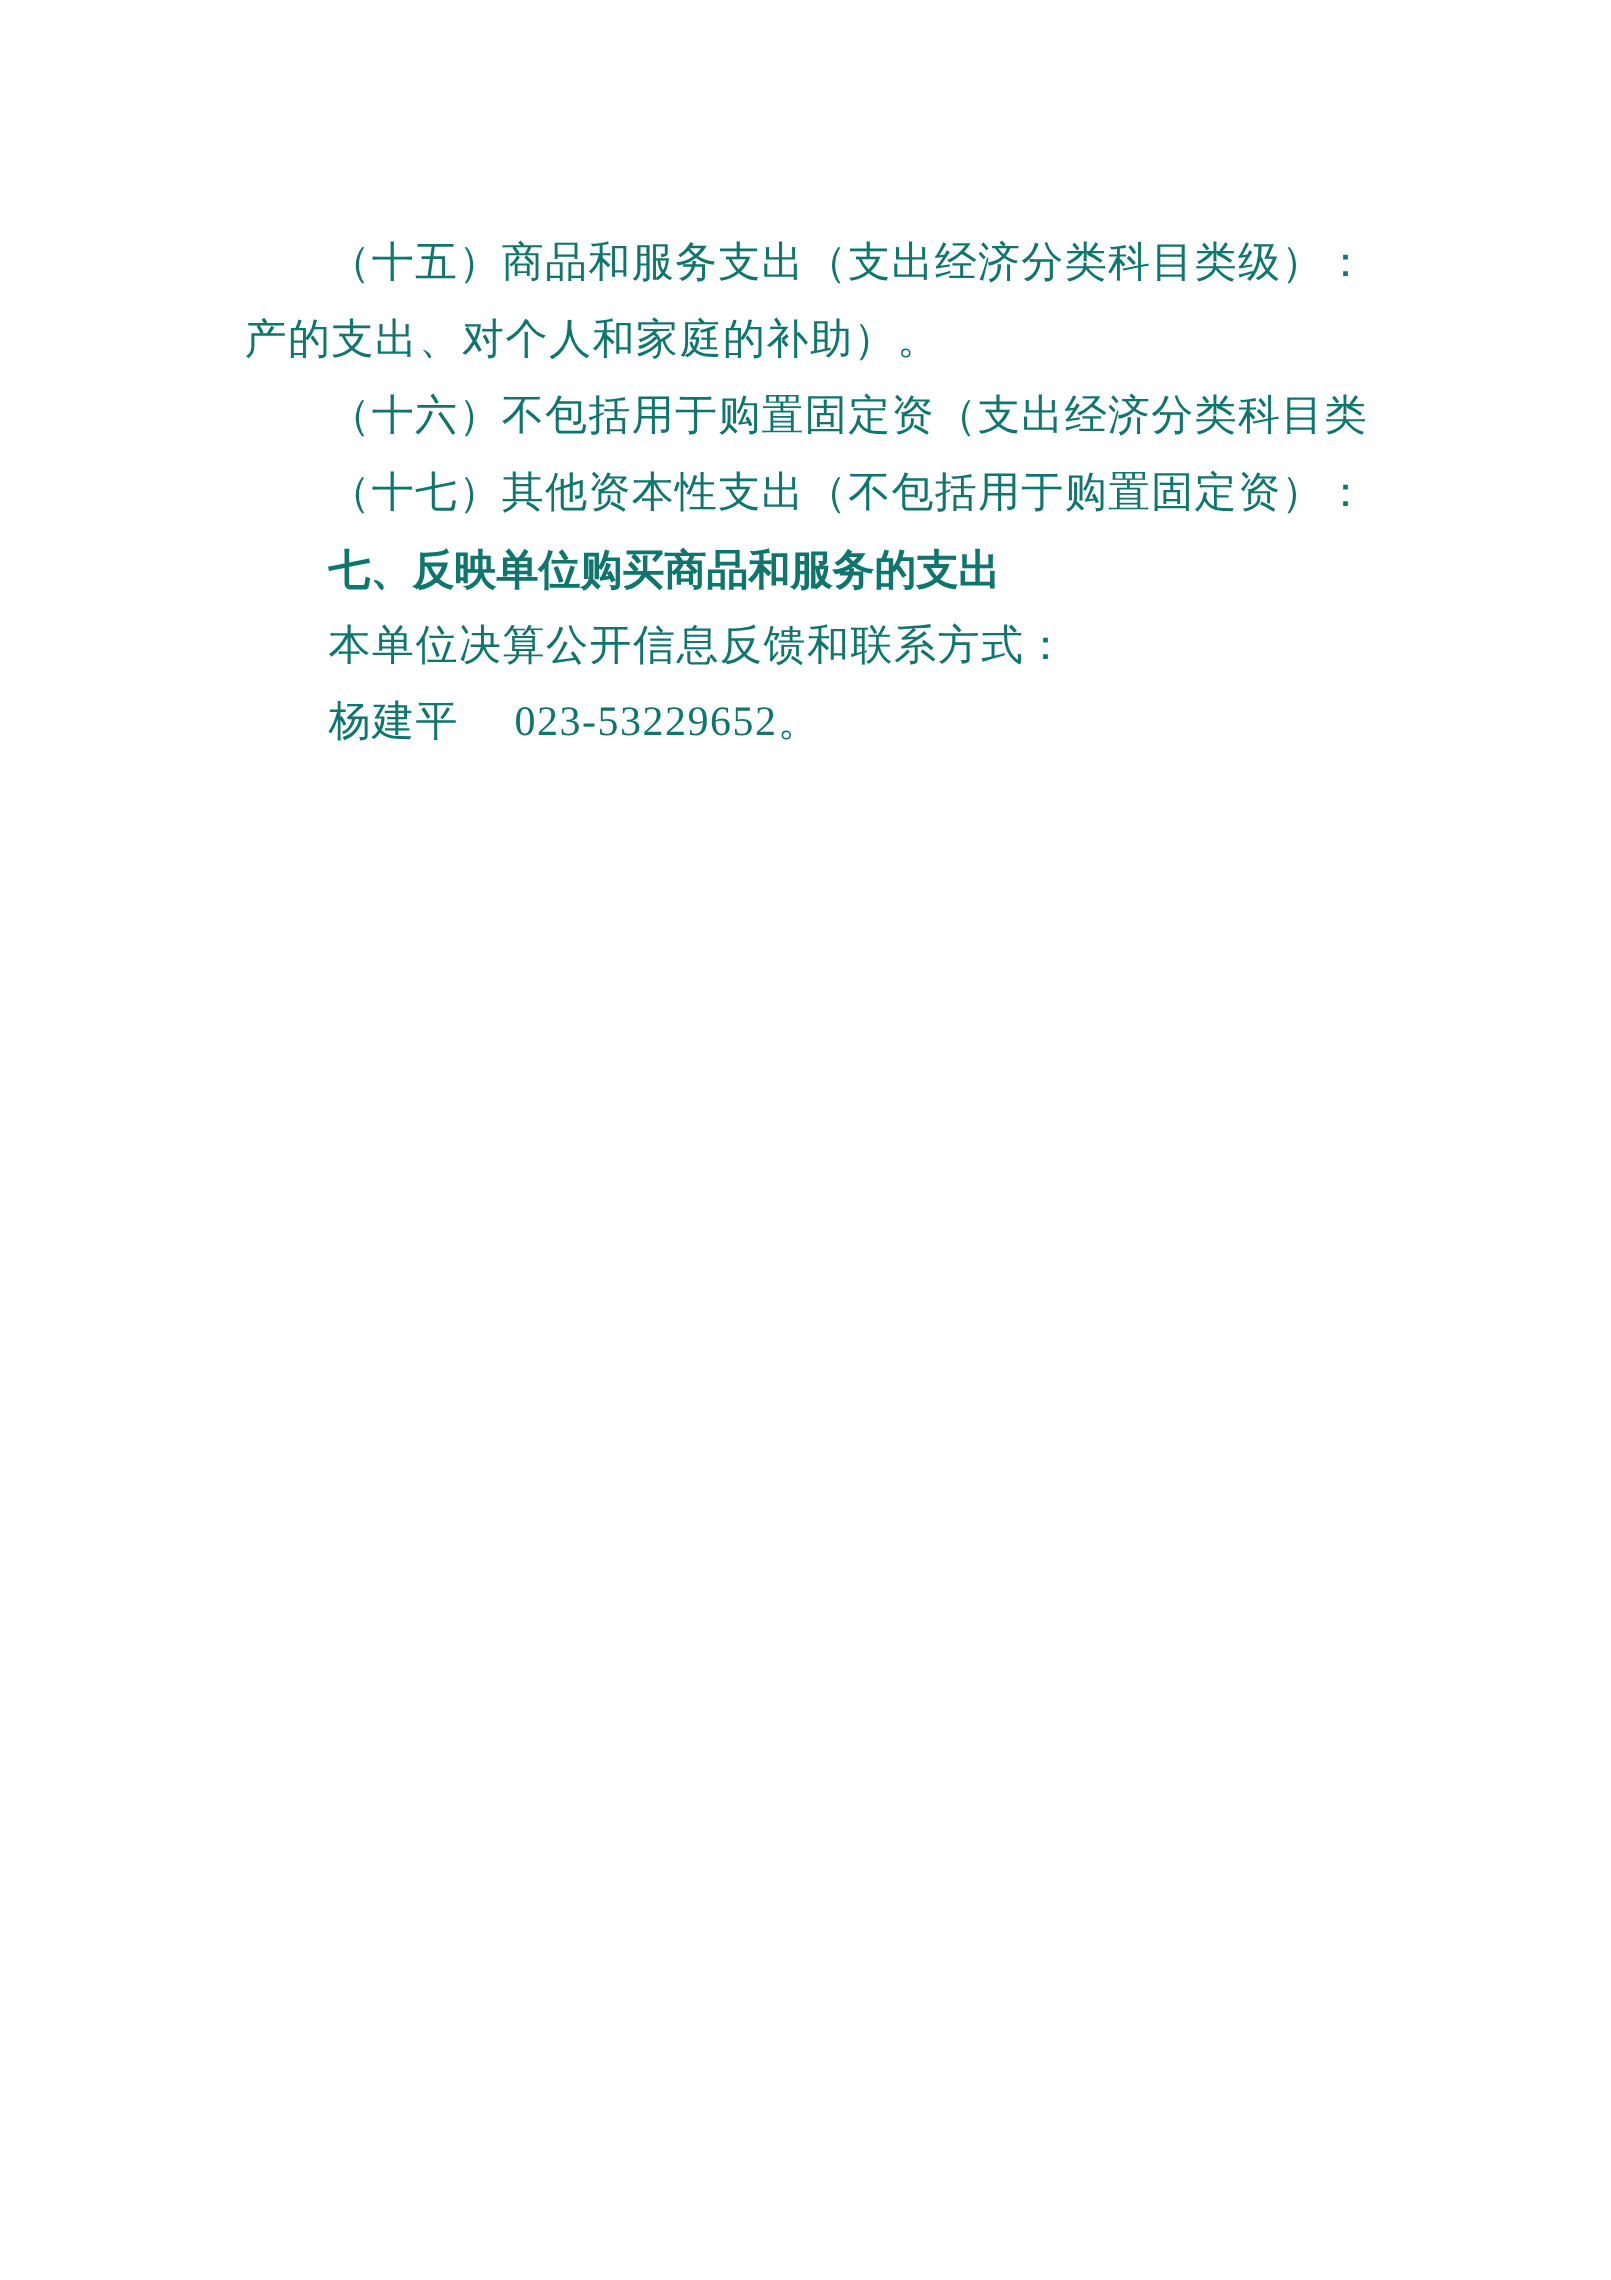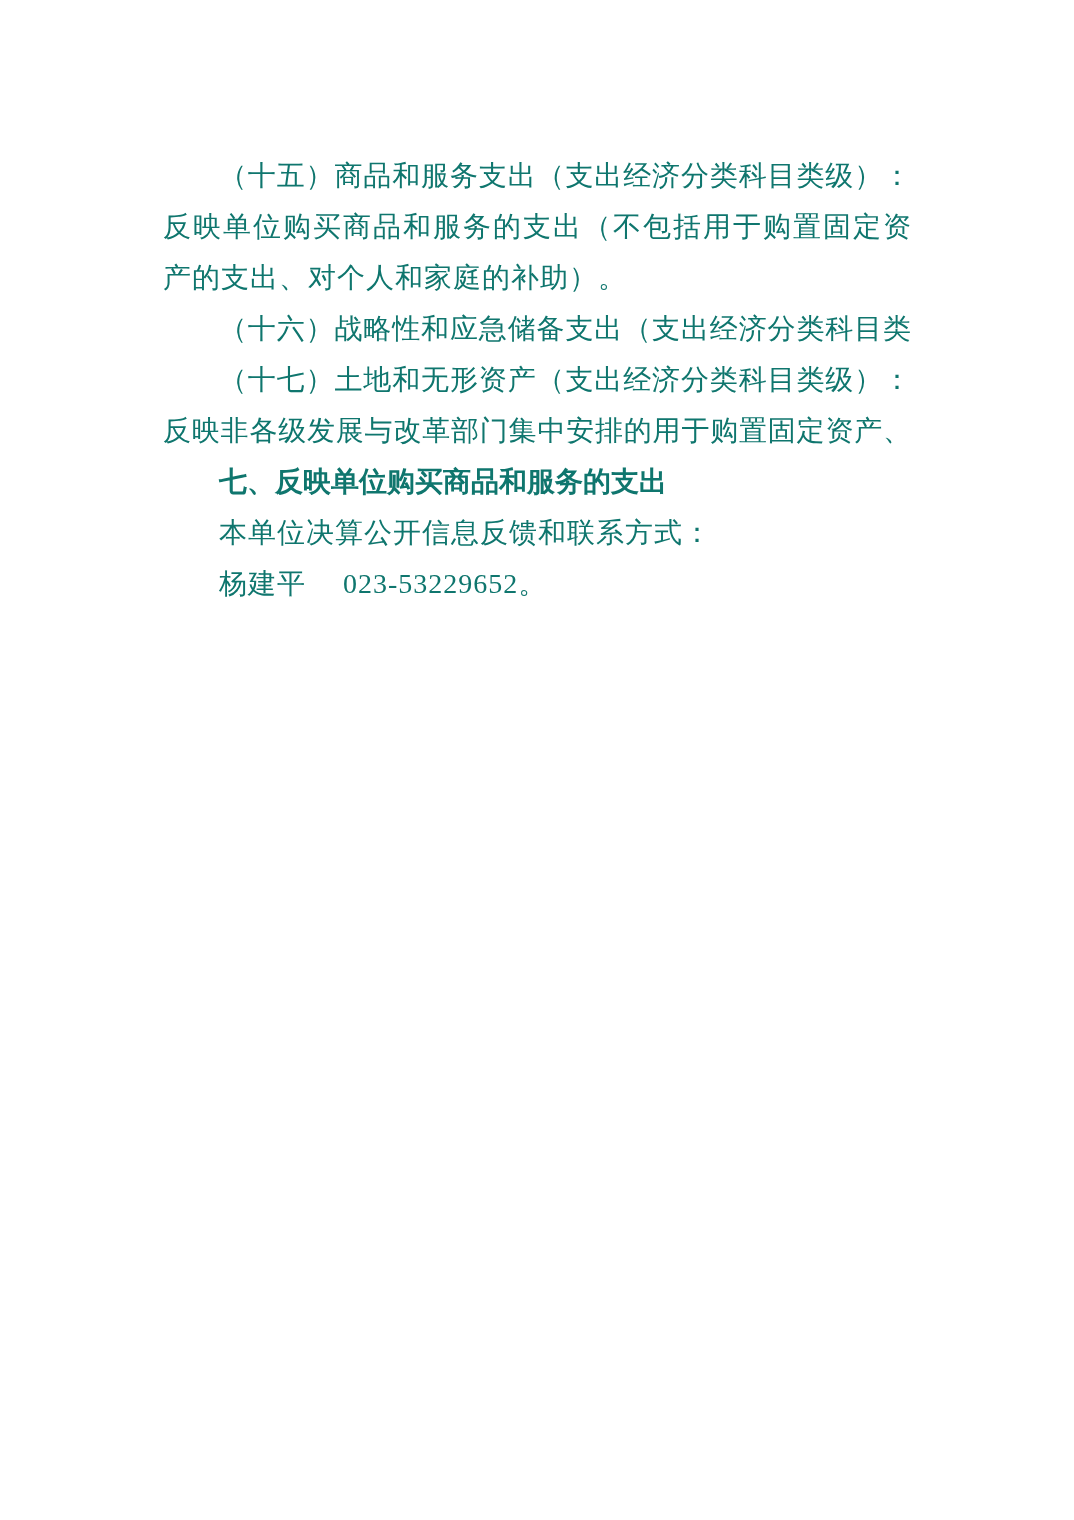--- a/index.html
+++ b/index.html
@@ -46,31 +46,29 @@
     margin-left: 37px;
   }
 </style>
 </head>
 <body>
 
 <main class="page">
 
   <section>
     <p class="line indent just">（十五）商品和服务支出（支出经济分类科目类级）：</p>
-    <p class="line just">反映单位购买商品和服务的支出（不包括用于购置固定资</p>
     <p class="line">产的支出、对个人和家庭的补助）。</p>
   </section>
 
   <section>
-    <p class="line indent just">（十六）战略性和应急储备支出（支出经济分类科目类</p>
+    <p class="line indent just">（十六）不包括用于购置固定资（支出经济分类科目类</p>
   </section>
 
   <section>
-    <p class="line indent just">（十七）土地和无形资产（支出经济分类科目类级）：</p>
-    <p class="line just">反映非各级发展与改革部门集中安排的用于购置固定资产、</p>
+    <p class="line indent just">（十七）其他资本性支出（不包括用于购置固定资）：</p>
   </section>
 
   <h2 class="line indent heading">七、反映单位购买商品和服务的支出</h2>
 
   <p class="line indent">本单位决算公开信息反馈和联系方式：</p>
 
   <p class="line indent"><span>杨建平</span><span class="contact-phone">023-53229652。</span></p>
 
 </main>
 

